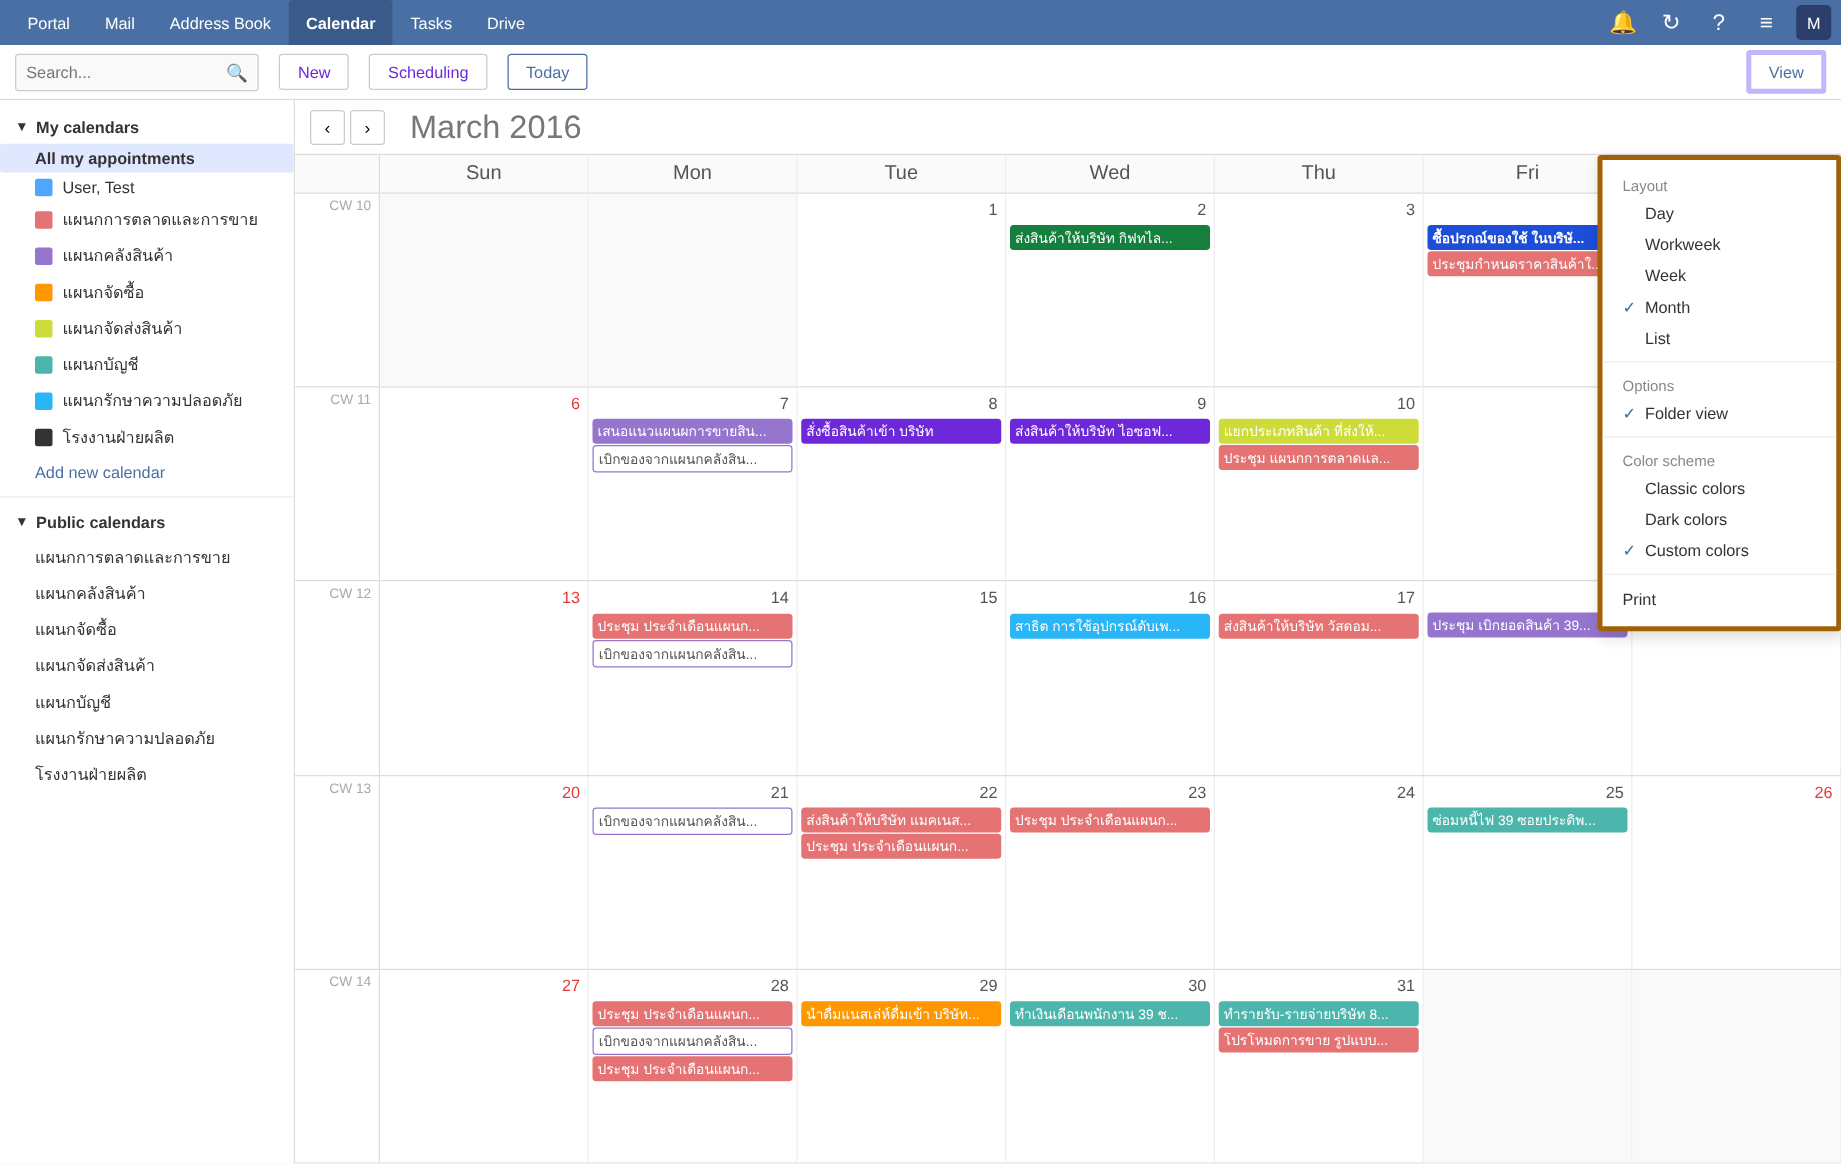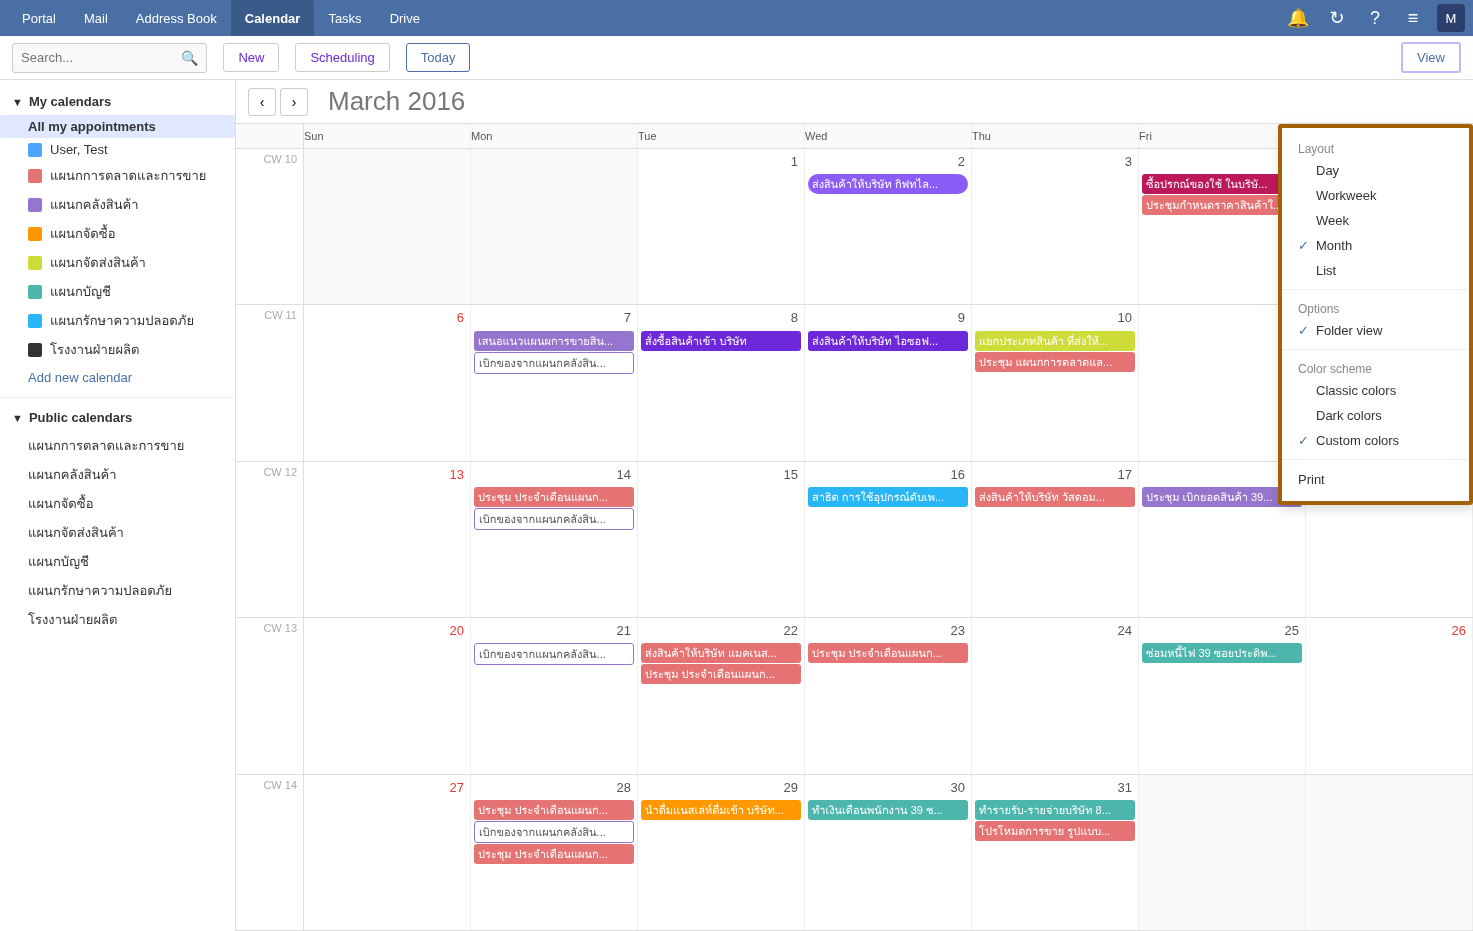--- a/index.html
+++ b/index.html
@@ -27,21 +27,21 @@
       display: flex; align-items: center;
       background: #fff; height: 44px; padding: 0 12px; border-bottom: 1px solid #ddd;
     }
     .toolbar-btn {
       padding: 6px 14px; border-radius: 3px; border: 1px solid #ccc;
       background: #fff; cursor: pointer; font-size: 13px; color: #6d28d9; margin-right: 8px;
     }
     .toolbar-today { color: #4a6fa5; border-color: #4a6fa5; }
     .toolbar-right { margin-left: auto; }
     .view-btn {
-      padding: 6px 14px; border-radius: 3px; border: 2px solid #c4b5fd;
+      padding: 6px 14px; border-radius: 3px; border: 4px solid #c4b5fd;
       background: #fff; cursor: pointer; font-size: 13px; color: #4a6fa5;
     }
     .search-bar {
       display: flex; align-items: center; border: 1px solid #ccc;
       border-radius: 3px; padding: 0 8px; height: 30px; background: #f9f9f9;
     }
     .search-bar input { border: none; background: transparent; outline: none; font-size: 13px; width: 160px; }
     .search-icon { color: #888; font-size: 14px; cursor: pointer; }
 
     
@@ -86,21 +86,21 @@
     .cal-month-title {
       font-size: 26px; color: #777; margin: 0 16px;
     }
 
     
     .day-headers {
       display: grid; grid-template-columns: 68px repeat(7, 1fr);
       border-bottom: 1px solid #ddd; background: #fafafa;
     }
     .day-header-cell {
-      text-align: left; padding: 6px 0; font-size: 11px;
+      text-align: center; padding: 6px 0; font-size: 16px;
       color: #555; font-weight: normal; border-right: 1px solid #eee;
     }
     .day-header-cell:first-child { border-right: 1px solid #ddd; }
 
     
     .cal-grid { flex: 1; display: flex; flex-direction: column; overflow: hidden; }
     .cal-week-row {
       display: grid; grid-template-columns: 68px repeat(7, 1fr);
       flex: 1; border-bottom: 1px solid #ddd; min-height: 120px;
     }
@@ -283,30 +283,30 @@
           <div class="cal-day-cell other-month">
             <div style="clear: both;"></div>
           </div>
           <div class="cal-day-cell">
             <div class="day-num">1</div>
             <div style="clear: both;"></div>
           </div>
           <div class="cal-day-cell">
             <div class="day-num">2</div>
             <div style="clear: both;"></div>
-            <span class="event-pill" style="background: #8b5cf6; border-radius: 10px;">ส่งสินค้าให้บริษัท กิฟทไล...</span>
+            <span class="event-pill" style="background: #15803d;">ส่งสินค้าให้บริษัท กิฟทไล...</span>
           </div>
           <div class="cal-day-cell">
             <div class="day-num">3</div>
             <div style="clear: both;"></div>
           </div>
           <div class="cal-day-cell">
             <div class="day-num">4</div>
             <div style="clear: both;"></div>
-            <span class="event-pill" style="background: #be185d;">ซื้อปรกณ์ของใช้ ในบริษั...</span>
+            <span class="event-pill" style="background: #1d4ed8; font-weight: bold;">ซื้อปรกณ์ของใช้ ในบริษั...</span>
             <span class="event-pill" style="background: rgb(229, 115, 115);">ประชุมกำหนดราคาสินค้าใ...</span>
           </div>
           <div class="cal-day-cell">
             <div class="day-num">5</div>
             <div style="clear: both;"></div>
           </div>
         </div>
         <div class="cal-week-row">
           <div class="cw-label">CW 11</div>
           <div class="cal-day-cell">

